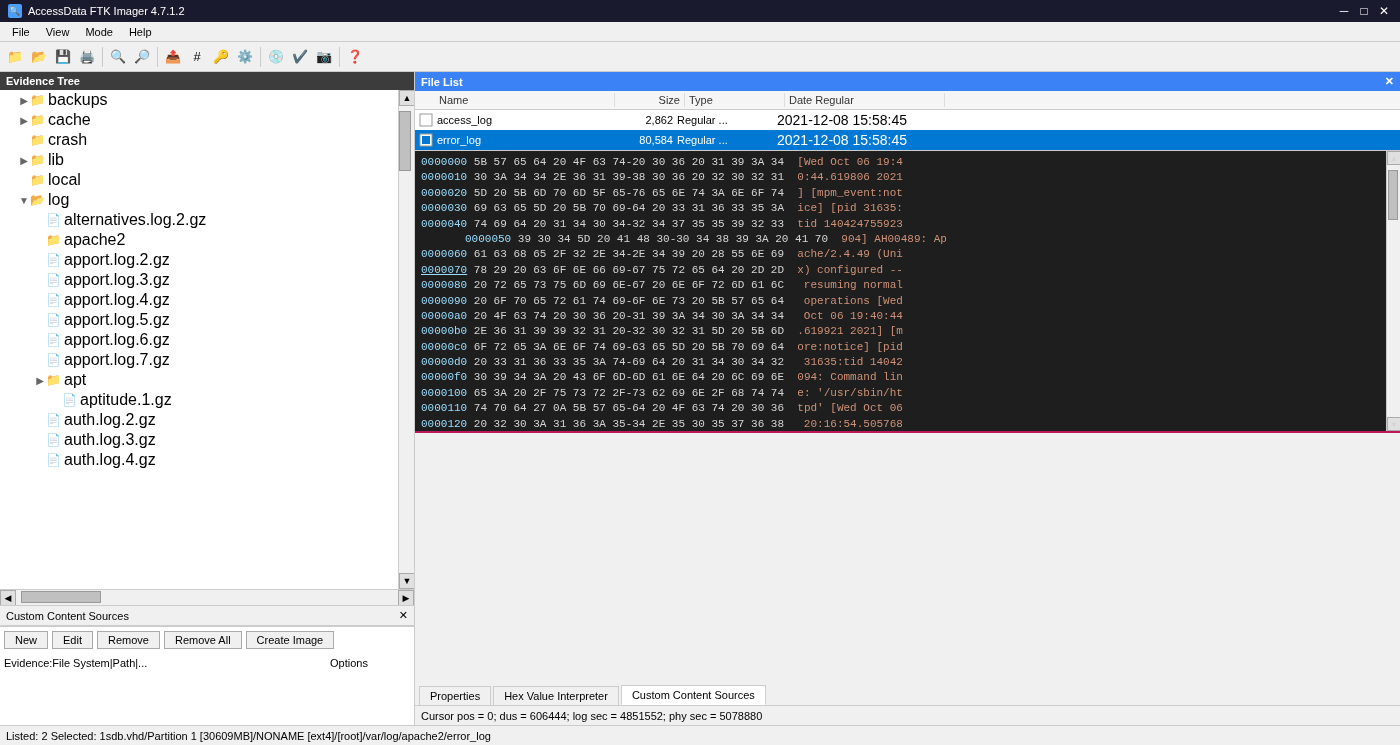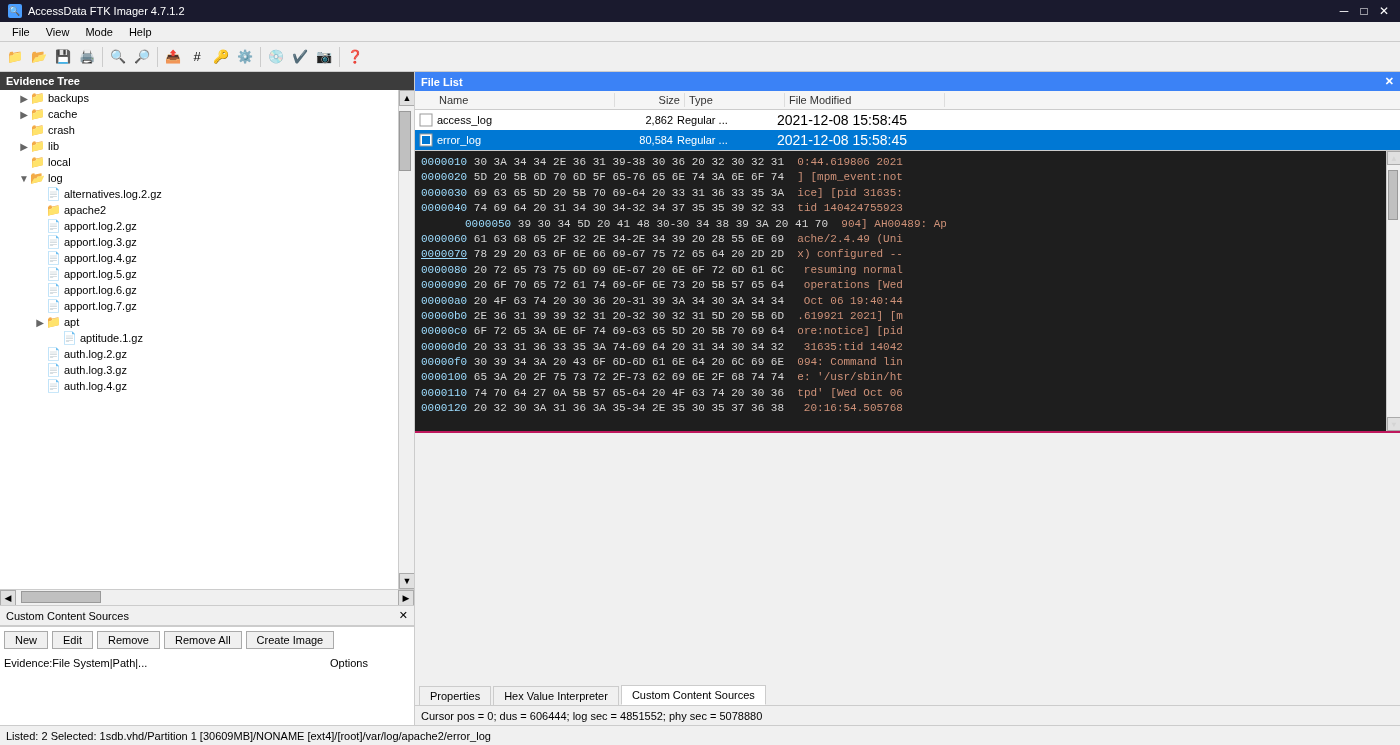--- a/index.html
+++ b/index.html
@@ -30,21 +30,21 @@
 
     
     #evidence-tree { flex: 1; background: white; overflow: hidden; display: flex; flex-direction: column; }
     #evidence-tree-header { background: #3c3c3c; color: white; padding: 3px 6px; font-size: 11px; font-weight: bold; display: flex; align-items: center; justify-content: space-between; }
     .tree-node { display: flex; align-items: center; padding: 1px 2px; cursor: pointer; white-space: nowrap; }
     .tree-indent { display: inline-block; }
     .tree-expand { width: 12px; display: inline-flex; align-items: center; justify-content: center; font-size: 10px; color: #666; }
     .tree-icon { width: 16px; height: 14px; display: inline-flex; align-items: center; justify-content: center; font-size: 12px; margin-right: 2px; }
     .folder-icon { color: #ffc107; }
     .file-icon { color: #666; }
-    .tree-label { font-size: 11px; }
+    .tree-label { font-size: 16px; }
     #tree-scroll-content { flex: 1; overflow: auto; }
 
     
     #custom-sources { height: 120px; background: white; border-top: 1px solid #ccc; display: flex; flex-direction: column; }
     #custom-sources-header { background: #f0f0f0; padding: 3px 6px; font-size: 11px; display: flex; align-items: center; justify-content: space-between; border-bottom: 1px solid #ccc; }
     #custom-sources-content { flex: 1; overflow: hidden; padding: 2px 4px; }
     .sources-row { display: flex; align-items: center; padding: 2px 0; font-size: 11px; }
     #custom-sources-btns { display: flex; gap: 4px; padding: 4px; border-top: 1px solid #ccc; }
     .src-btn { padding: 2px 10px; font-size: 11px; border: 1px solid #aaa; background: #f0f0f0; cursor: pointer; }
 
@@ -300,21 +300,21 @@
     <div id="file-list">
       <div id="file-list-header-bar">
         <span>File List</span>
         <span style="cursor:pointer;">✕</span>
       </div>
       <div id="file-list-cols">
         <span style="width:16px;"></span>
         <span class="col-header col-name">Name</span>
         <span class="col-header col-size">Size</span>
         <span class="col-header col-type">Type</span>
-        <span class="col-header col-date">File Modified</span>
+        <span class="col-header col-date">Date Regular</span>
       </div>
       <div id="file-rows">
         <div class="file-row">
           <div class="file-check">
             <svg width="14" height="14">
                 <rect x="1" y="1" width="12" height="12" fill="white" stroke="#999"></rect>
               </svg>
           </div>
           <span class="file-name">access_log</span>
           <span class="file-size">2,862</span>
@@ -331,20 +331,21 @@
           <span class="file-name">error_log</span>
           <span class="file-size">80,584</span>
           <span class="file-type">Regular ...</span>
           <span class="file-date">2021-12-08 15:58:45</span>
         </div>
       </div>
     </div>
 
     <div id="hex-viewer" style="position:relative;">
       <div id="hex-lines">
+      <div class="hex-line"><span style="color: rgb(156, 220, 254);">0000000</span><span style="color: rgb(212, 212, 212);"> 5B 57 65 64 20 4F 63 74-20 30 36 20 31 39 3A 34</span><span style="color: rgb(206, 145, 120);">  [Wed Oct 06 19:4</span></div>
           <div class="hex-line"><span style="color: rgb(156, 220, 254);">0000010</span><span style="color: rgb(212, 212, 212);"> 30 3A 34 34 2E 36 31 39-38 30 36 20 32 30 32 31</span><span style="color: rgb(206, 145, 120);">  0:44.619806 2021</span></div>
           <div class="hex-line"><span style="color: rgb(156, 220, 254);">0000020</span><span style="color: rgb(212, 212, 212);"> 5D 20 5B 6D 70 6D 5F 65-76 65 6E 74 3A 6E 6F 74</span><span style="color: rgb(206, 145, 120);">  ] [mpm_event:not</span></div>
           <div class="hex-line"><span style="color: rgb(156, 220, 254);">0000030</span><span style="color: rgb(212, 212, 212);"> 69 63 65 5D 20 5B 70 69-64 20 33 31 36 33 35 3A</span><span style="color: rgb(206, 145, 120);">  ice] [pid 31635:</span></div>
           <div class="hex-line"><span style="color: rgb(156, 220, 254);">0000040</span><span style="color: rgb(212, 212, 212);"> 74 69 64 20 31 34 30 34-32 34 37 35 35 39 32 33</span><span style="color: rgb(206, 145, 120);">  tid 140424755923</span></div>
           <div class="hex-line"><span style="color: rgb(156, 220, 254); margin-left: 44px;">0000050</span><span style="color: rgb(212, 212, 212);"> 39 30 34 5D 20 41 48 30-30 34 38 39 3A 20 41 70</span><span style="color: rgb(206, 145, 120);">  904] AH00489: Ap</span></div>
           <div class="hex-line"><span style="color: rgb(156, 220, 254);">0000060</span><span style="color: rgb(212, 212, 212);"> 61 63 68 65 2F 32 2E 34-2E 34 39 20 28 55 6E 69</span><span style="color: rgb(206, 145, 120);">  ache/2.4.49 (Uni</span></div>
           <div class="hex-line"><span style="color: rgb(156, 220, 254); text-decoration: underline;">0000070</span><span style="color: rgb(212, 212, 212);"> 78 29 20 63 6F 6E 66 69-67 75 72 65 64 20 2D 2D</span><span style="color: rgb(206, 145, 120);">  x) configured --</span></div>
           <div class="hex-line"><span style="color: rgb(156, 220, 254);">0000080</span><span style="color: rgb(212, 212, 212);"> 20 72 65 73 75 6D 69 6E-67 20 6E 6F 72 6D 61 6C </span><span style="color: rgb(206, 145, 120);">  resuming normal</span></div>
           <div class="hex-line"><span style="color: rgb(156, 220, 254);">0000090</span><span style="color: rgb(212, 212, 212);"> 20 6F 70 65 72 61 74 69-6F 6E 73 20 5B 57 65 64 </span><span style="color: rgb(206, 145, 120);">  operations [Wed</span></div>
           <div class="hex-line"><span style="color: rgb(156, 220, 254);">00000a0</span><span style="color: rgb(212, 212, 212);"> 20 4F 63 74 20 30 36 20-31 39 3A 34 30 3A 34 34 </span><span style="color: rgb(206, 145, 120);">  Oct 06 19:40:44</span></div>

